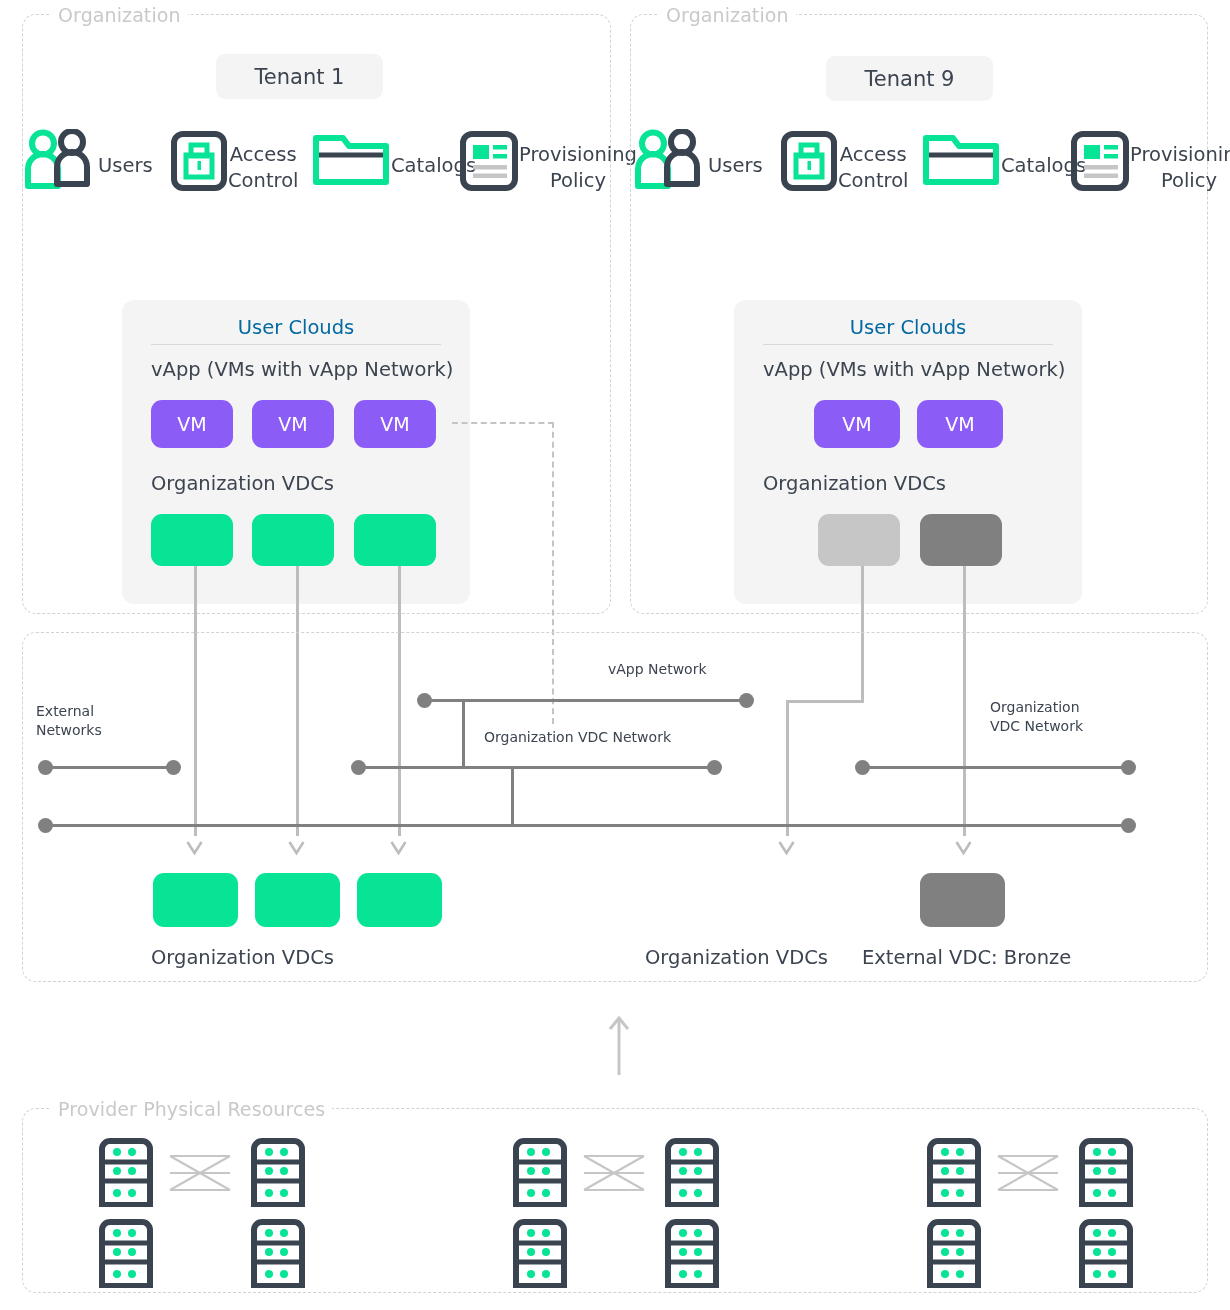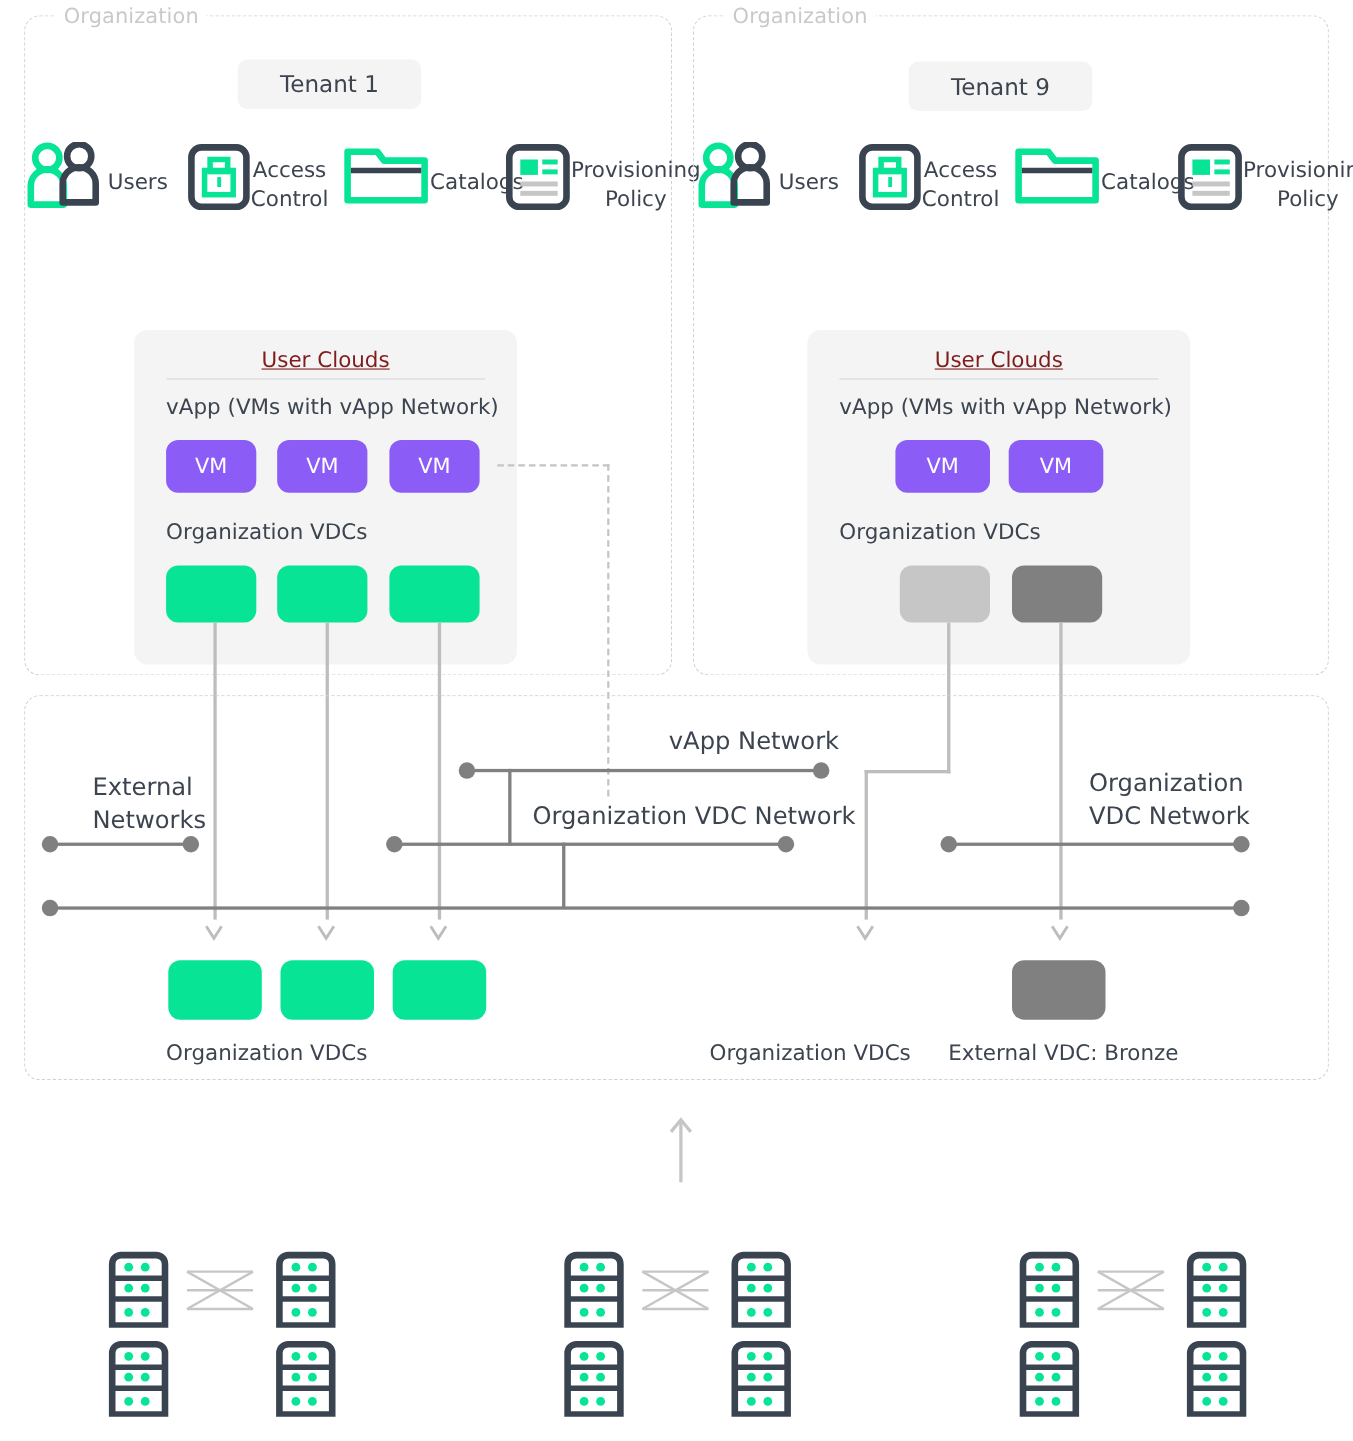--- a/index.html
+++ b/index.html
@@ -57,22 +57,21 @@
   
   .clouds {
     position: absolute;
     background: #f4f4f4;
     border-radius: 12px;
   }
   .clouds-title {
     position: absolute; left: 0; right: 0; top: 16px;
     text-align: center;
     font-size: 19.5px;
-    color: #7f1d1d;
-    text-decoration: underline;
+    color: #0369a1;
   }
   .clouds-rule {
     position: absolute;
     height: 1px; background: #d8d8d8;
   }
   .clouds-sub {
     position: absolute;
     font-size: 19.5px;
     color: #3c4450;
     white-space: nowrap;
@@ -94,21 +93,21 @@
   .hline-d { position: absolute; height: 0; border-top: 2.6px dashed #c4c4c4; }
 
   .netline { position: absolute; height: 3px; background: #808080; }
   .netvline { position: absolute; width: 3px; background: #808080; }
   .dot {
     position: absolute; width: 15px; height: 15px;
     background: #808080; border-radius: 50%;
   }
   .net-label {
     position: absolute;
-    font-size: 22px; line-height: 1.35;
+    font-size: 14px; line-height: 1.35;
     color: #3c4450;
     white-space: pre-line;
   }
   .arrow-down {
     position: absolute;
     width: 19px; height: 14px;
   }
   .caption {
     position: absolute;
     font-size: 19.5px; color: #3c4450; white-space: nowrap;
@@ -281,21 +280,21 @@
     <div class="vdc" style="left:186px; top:214px; width:82px; height:52px; background:#808080;"></div>
   </div>
 
   <div class="vline" style="left:861px; top:566px; height:137px;"></div>
   <div class="hline" style="left:786px; top:700px; width:78px;"></div>
   <div class="vline" style="left:786px; top:700px; height:136px;"></div>
   <div class="vline" style="left:963px; top:566px; height:270px;"></div>
 
   <div class="panel" style="left:22px; top:632px; width:1186px; height:350px;"></div>
 
-  <div class="net-label" style="left:36px; top:702px;margin-left:48px;">External
+  <div class="net-label" style="left:36px; top:702px;">External
 Networks</div>
   <div class="netline" style="left:45px; top:766px; width:135px;"></div>
   <div class="dot" style="left:38px; top:760px;"></div>
   <div class="dot" style="left:166px; top:760px;"></div>
 
   <div class="net-label" style="left:608px; top:660px;">vApp Network</div>
   <div class="netline" style="left:424px; top:699px; width:322px;"></div>
   <div class="dot" style="left:417px; top:693px;"></div>
   <div class="dot" style="left:739px; top:693px;"></div>
 
@@ -353,20 +352,23 @@
   <div class="vdc" style="left:920px; top:873px; width:85px; height:54px; background:#808080;"></div>
   <div class="caption" style="left:862px; top:946px;">External VDC: Bronze</div>
 
   <div class="up-arrow" style="left:605px; top:1013px;">
     <svg width="28" height="62" viewBox="0 0 28 62">
       <line x1="14" y1="62" x2="14" y2="6" stroke="#c6c6c6" stroke-width="3"></line>
       <path d="M5 16 L14 5 L23 16" fill="none" stroke="#c6c6c6" stroke-width="3"></path>
     </svg>
   </div>
 
+  <div class="panel" style="left:22px; top:1108px; width:1186px; height:185px;">
+    <span class="panel-label">Provider Physical Resources</span>
+  </div>
 
   <div class="rack" style="left:98px; top:1137px;">
     <svg width="56" height="70" viewBox="0 0 56 70">
       <path d="M4 68 L4 12 a8 8 0 0 1 8 -8 L44 4 a8 8 0 0 1 8 8 L52 68 Z" fill="none" stroke="#3a4450" stroke-width="6"></path>
       <line x1="4" y1="25" x2="52" y2="25" stroke="#3a4450" stroke-width="5"></line>
       <line x1="4" y1="44" x2="52" y2="44" stroke="#3a4450" stroke-width="5"></line>
       <circle cx="19" cy="15" r="4" fill="#07e495"></circle>
         <circle cx="34" cy="15" r="4" fill="#07e495"></circle>
       <circle cx="19" cy="34" r="4" fill="#07e495"></circle>
         <circle cx="34" cy="34" r="4" fill="#07e495"></circle>

